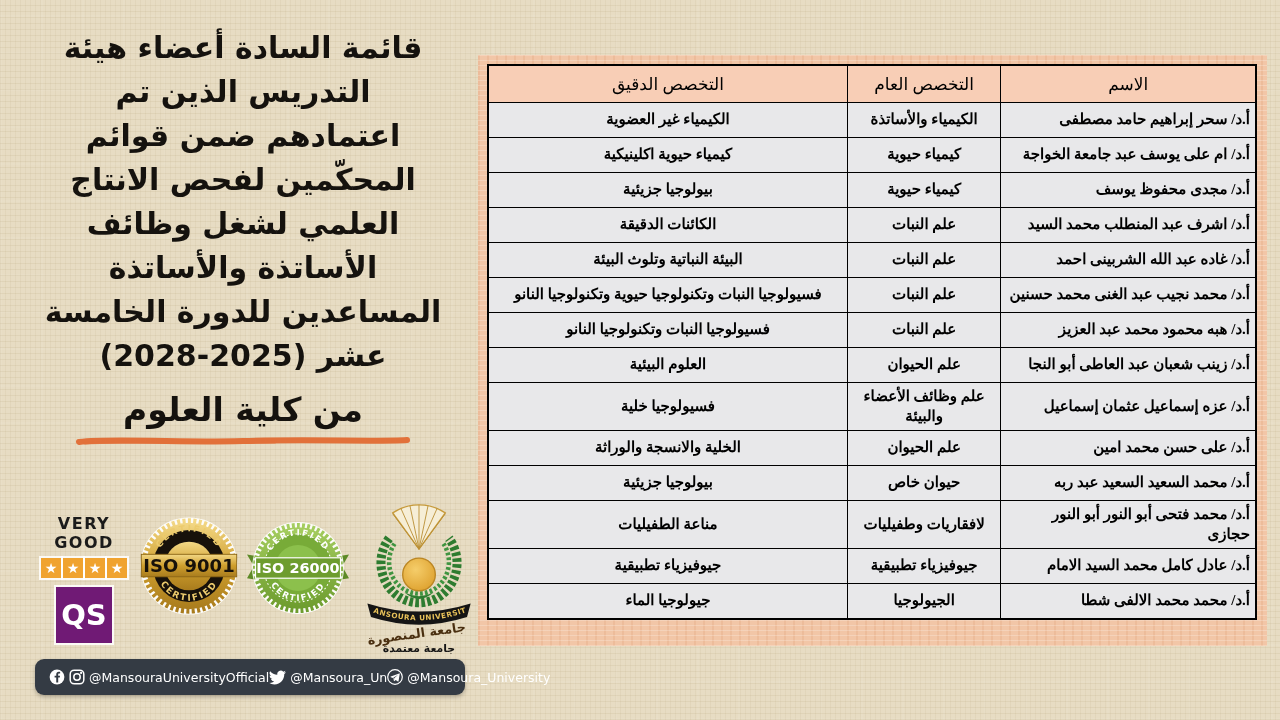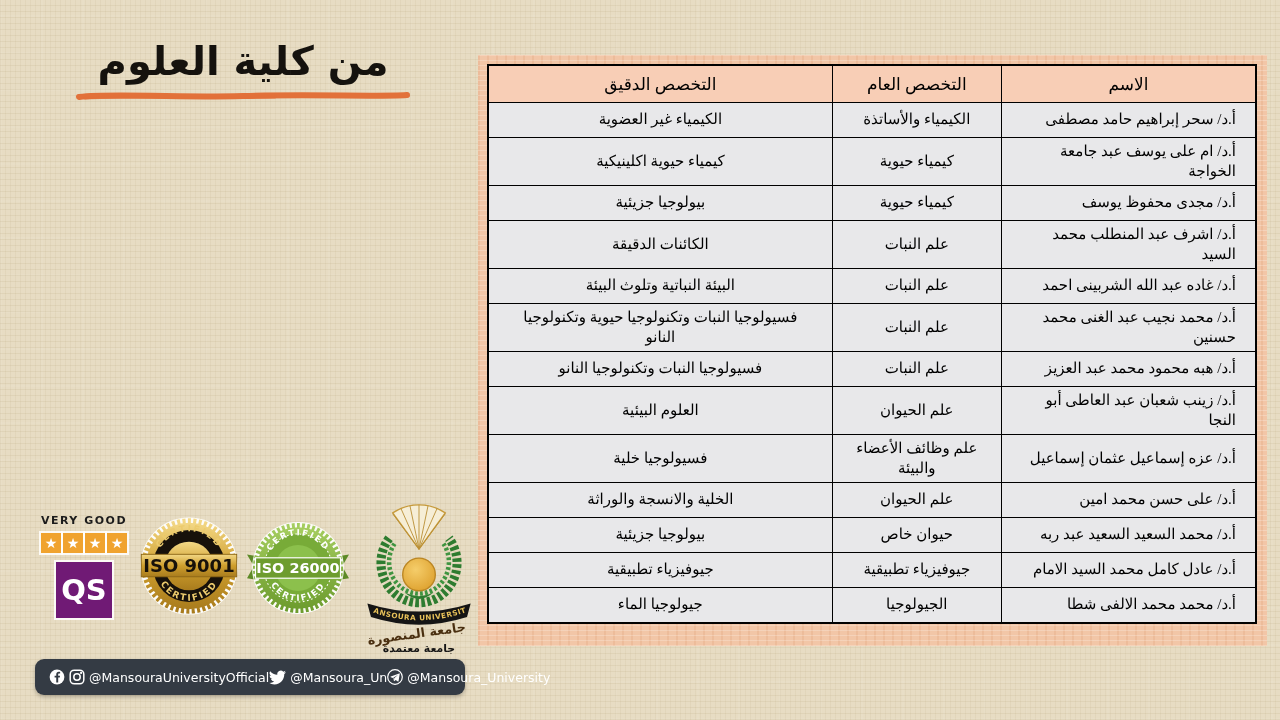--- a/index.html
+++ b/index.html
@@ -16,21 +16,21 @@
   
   .title-block{
     position:absolute;left:14px;top:26px;width:458px;
     direction:rtl;text-align:center;color:#15120e;
   }
   .title-main{
     font-weight:bold;font-size:30px;line-height:44px;
     white-space:pre-line;letter-spacing:0;
   }
   .title-sub{
-    font-weight:bold;font-size:40px;margin-top:12px;
+    font-weight:bold;font-size:33px;margin-top:12px;
   }
   .brush-underline{display:block;margin:6px auto 0 auto;}
   
   .table-backdrop{
     position:absolute;left:478px;top:55px;width:789px;height:591px;
     background-color:#f2c6a7;
     background-image:
       repeating-linear-gradient(0deg, rgba(255,255,255,.22) 0 1px, transparent 1px 5px),
       repeating-linear-gradient(90deg, rgba(214,142,96,.18) 0 2px, transparent 2px 9px);
   }
@@ -43,29 +43,29 @@
   table.faculty th,table.faculty td{
     border:1px solid #000;
     margin-left:36px;
   }
   table.faculty th{
     background:#f8ceb6;height:34px;font-weight:normal;
     font-size:17px;text-align:center;
   }
   table.faculty td{
     background:#e8e8ea;font-size:15px;line-height:1.3;
-    padding:4px 19px;vertical-align:middle;height:26px;
+    padding:4px 5px;vertical-align:middle;height:26px;font-weight:bold;
   }
   td.name{width:245px;text-align:right;padding-right:3px;}
   td.general{width:143px;text-align:center;}
   td.precise{width:350px;text-align:center;}
   table.faculty{border:2px solid #000;}
   
   .qs-badge{position:absolute;left:36px;top:514px;width:96px;text-align:center;}
-  .qs-rating{font-size:11px;font-weight:bold;letter-spacing:1.5px;color:#1b1b1b;margin-bottom:6px;}
+  .qs-rating{font-size:16px;font-weight:bold;letter-spacing:1.5px;color:#1b1b1b;margin-bottom:6px;}
   .qs-stars{display:flex;justify-content:center;gap:2px;}
   .qs-stars .star{
     width:20px;height:20px;background:#f0a32f;color:#fff;font-size:14px;line-height:20px;
     display:inline-block;box-shadow:0 0 0 2px rgba(255,255,255,.85);
   }
   .qs-logo{
     width:56px;height:56px;background:#701a75;color:#fff;margin:9px auto 0 auto;
     font-size:29px;font-weight:bold;line-height:56px;
     box-shadow:0 0 0 2px rgba(255,255,255,.85);
   }
@@ -81,20 +81,28 @@
     padding:17px 14px;box-sizing:border-box;font-size:12.5px;
     box-shadow:0 2px 4px rgba(0,0,0,.25);
   }
   .social-group{display:flex;align-items:center;gap:4px;white-space:nowrap;}
   .social-group svg{display:block;}
 </style>
 </head>
 <body>
 
 <div class="title-block">
+  <div class="title-main">قائمة السادة أعضاء هيئة
+التدريس الذين تم
+اعتمادهم ضمن قوائم
+المحكّمين لفحص الانتاج
+العلمي لشغل وظائف
+الأساتذة والأساتذة
+المساعدين للدورة الخامسة
+عشر (2025-2028)</div>
   <div class="title-sub">من كلية العلوم</div>
   <svg class="brush-underline" width="336" height="12" viewBox="0 0 336 12">
     <path d="M4,7 C40,3 90,8 168,6 C240,4 300,7 332,5" stroke="#e2713a" stroke-width="6" fill="none" stroke-linecap="round"></path>
     <path d="M10,8 C60,5 120,9 200,7" stroke="#e2713a" stroke-width="3" fill="none" stroke-linecap="round" opacity=".8"></path>
   </svg>
 </div>
 
 <div class="table-backdrop">
   <table class="faculty">
     <thead>
@@ -152,20 +160,25 @@
         </tr>
         <tr>
           <td class="name">أ.د/ على حسن محمد امين</td>
           <td class="general">علم الحيوان</td>
           <td class="precise">الخلية والانسجة والوراثة</td>
         </tr>
         <tr>
           <td class="name">أ.د/ محمد السعيد السعيد عبد ربه</td>
           <td class="general">حيوان خاص</td>
           <td class="precise">بيولوجيا جزيئية</td>
+        </tr>
+        <tr>
+          <td class="name">أ.د/ محمد فتحى أبو النور أبو النور حجازى</td>
+          <td class="general">لافقاريات وطفيليات</td>
+          <td class="precise">مناعة الطفيليات</td>
         </tr>
         <tr>
           <td class="name">أ.د/ عادل كامل محمد السيد الامام</td>
           <td class="general">جيوفيزياء تطبيقية</td>
           <td class="precise">جيوفيزياء تطبيقية</td>
         </tr>
         <tr>
           <td class="name">أ.د/ محمد محمد الالفى شطا</td>
           <td class="general">الجيولوجيا</td>
           <td class="precise">جيولوجيا الماء</td>

